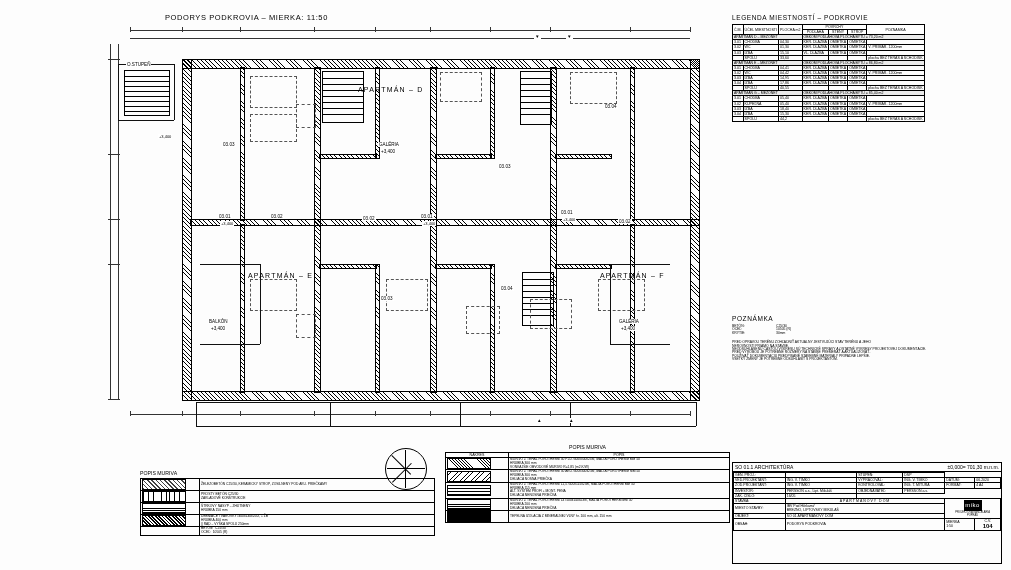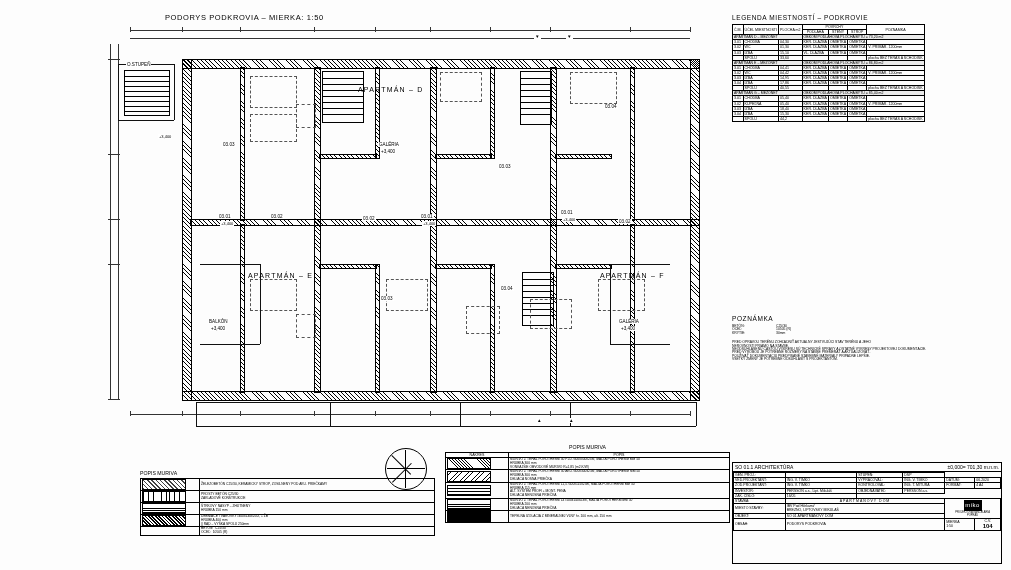--- a/index.html
+++ b/index.html
@@ -64,21 +64,21 @@
   
   #north{left:385px;top:448px;width:42px;height:42px;}
   #north .circ{position:absolute;inset:0;border:0.6px solid #000;border-radius:50%;}
   #north .nl{position:absolute;background:#000;}
 </style>
 </head>
 <body>
 
 <div id="sheet">
 
-  <div class="abs ttl" style="left:165px;top:13px;">PODORYS PODKROVIA – MIERKA: 1:50</div>
+  <div class="abs ttl" style="left:165px;top:13px;">PODORYS PODKROVIA – MIERKA: 11:50</div>
 
   <div id="plan" class="abs">
 
     <div class="dim" style="left:30px;top:16px;width:560px;"></div>
     <div class="dim" style="left:30px;top:24px;width:560px;"></div>
     <div class="dimv" style="left:10px;top:30px;height:355px;"></div>
     <div class="dimv" style="left:18px;top:30px;height:355px;"></div>
     <div class="dim" style="left:30px;top:400px;width:560px;"></div>
 
     <div class="hatchwall" style="left:82px;top:45px;width:516px;height:8px;"></div>

